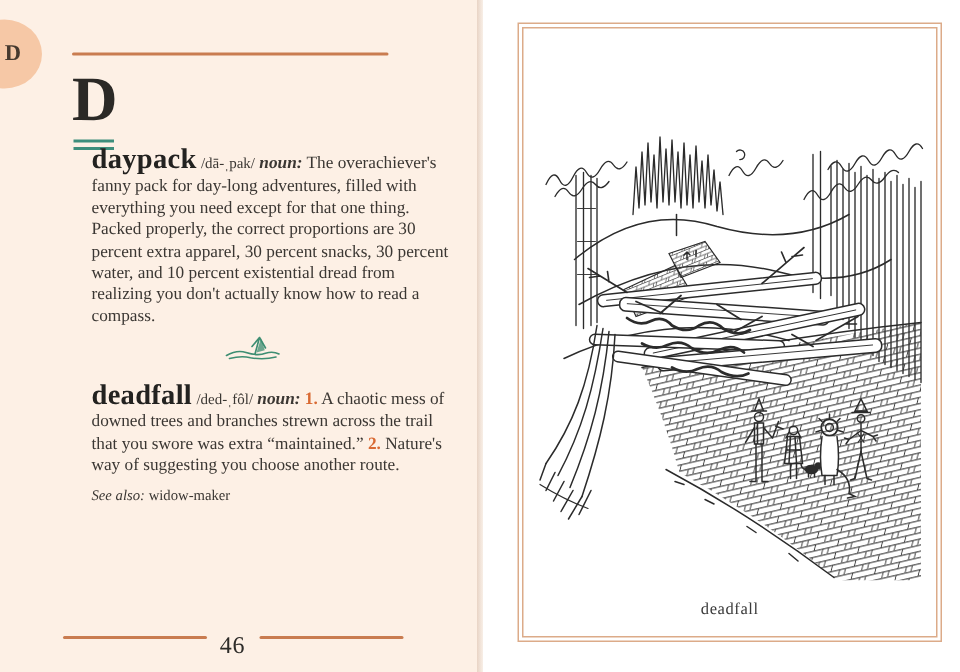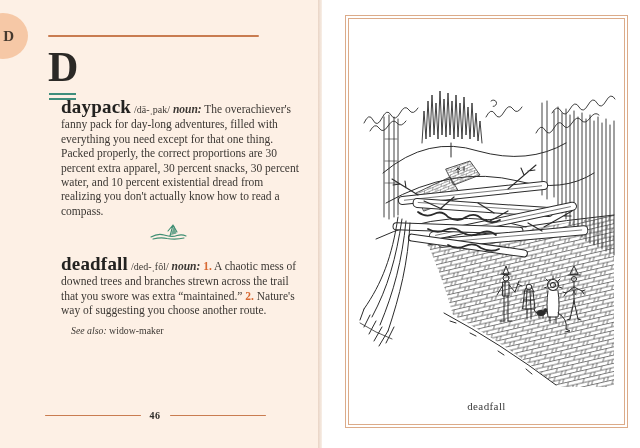--- a/index.html
+++ b/index.html
@@ -24,29 +24,29 @@
                 border-top:2px solid #3e8e7c; border-bottom:2px solid #3e8e7c; box-sizing:content-box; }
 
   .entry { position:absolute; left:61px; width:240px; }
   .entry-daypack { top:97px; }
   .entry-deadfall { top:254px; }
   .def-p { margin:0; font-size:11.5px; line-height:14.4px; color:#3b3733; }
   .hw { font-weight:bold; font-size:19px; line-height:1; color:#232220; letter-spacing:.2px; }
   .pron { font-size:10px; color:#3b3733; }
   .pos { font-weight:bold; font-style:italic; font-size:11.5px; }
   .num { color:#d96a33; font-weight:bold; }
-  .see-also { margin:7px 0 0 10px; font-size:9.8px; color:#3b3733; }
+  .see-also { margin:7px 0 0 0; font-size:9.8px; color:#3b3733; }
   .see-label { font-style:italic; }
 
   .divider { position:absolute; left:48px; top:219px; width:240px; display:flex; justify-content:center; }
 
   .footer { position:absolute; left:0; top:410px; width:320px; display:flex;
             align-items:center; justify-content:center; gap:9px; transform:translateX(-5px); }
   .footer-rule { width:96px; height:1.5px; background:#c97c50; border-radius:1px; }
-  .page-num { font-weight:bold; font-size:10px; color:#2e2c29; letter-spacing:.5px; }
+  .page-num { font-weight:normal; font-size:16px; color:#2e2c29; letter-spacing:.5px;margin-top:12px; }
 
   
   .right-page { position:absolute; left:322px; top:0; width:318px; height:448px; background:#ffffff; }
   .frame { position:absolute; left:23px; top:15px; width:283px; height:413px;
            border:1px solid #dcab89; padding:2px; box-sizing:border-box; }
   .frame-inner { position:relative; width:100%; height:100%; border:1px solid #dcab89; box-sizing:border-box; }
   .illo { position:absolute; left:9px; top:58px; }
   .caption { position:absolute; left:0; bottom:12px; width:100%; text-align:center;
              font-size:11px; color:#3a3a3a; letter-spacing:.4px; }
 </style>

